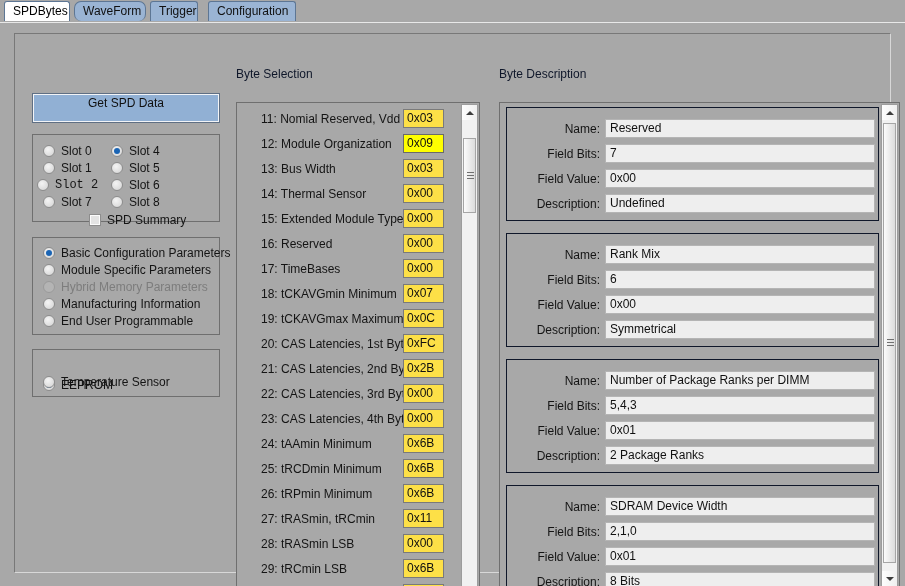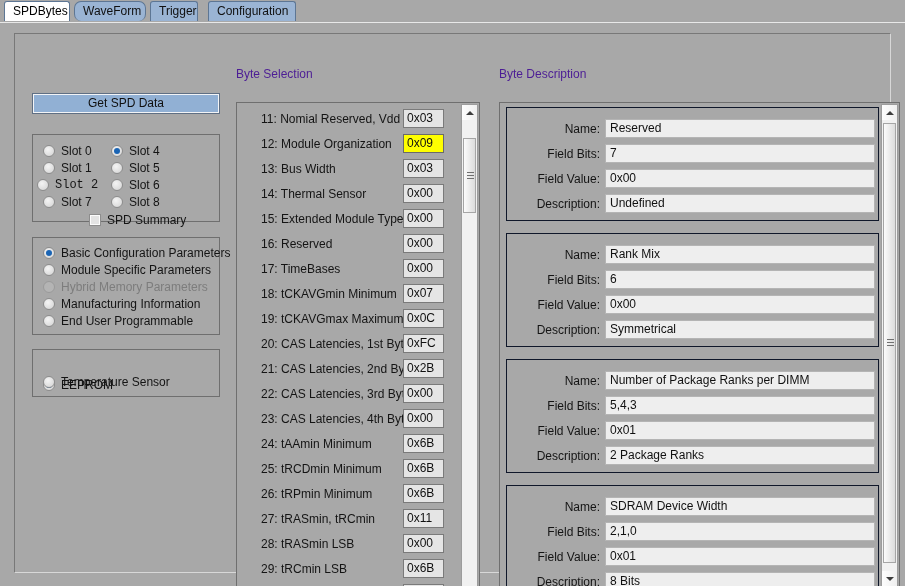--- a/index.html
+++ b/index.html
@@ -79,21 +79,21 @@
   
   .groupbox {
     position: absolute;
     box-sizing: border-box;
     border: 1px solid #6f6f6f;
     background: #a8a8a8;
   }
   .grouplabel {
     position: absolute;
     font-size: 12px;
-    color: #4c1d95;
+    color: #0f172a;
     background: transparent;
     white-space: nowrap;
   }
 
   .btn {
     position: absolute;
     box-sizing: border-box;
     background: #91b0d4;
     border: 1px solid #5f6f84;
     color: #101010;
@@ -183,21 +183,21 @@
     font-size: 12px;
     color: #141414;
     white-space: nowrap;
   }
   .byterow .valbox {
     position: absolute;
     left: 166px;
     width: 41px;
     height: 19px;
     box-sizing: border-box;
-    background: #e5e5e5;
+    background: #fde047;
     border: 1px solid #7a7a7a;
     font-size: 12px;
     line-height: 17px;
     padding-left: 3px;
     color: #101010;
     font-family: "Liberation Sans", sans-serif;
   }
   .byterow .valbox.hl {
     background: #ffff00;
     border-color: #6a6a6a;
@@ -308,21 +308,21 @@
   <div id="tabstrip">
     <div class="tab active" style="left:4px; width:66px;">SPDBytes</div>
     <div class="tab" style="left:74px; width:72px;border-radius:7px;">WaveForm</div>
     <div class="tab" style="left:150px; width:48px;">Trigger</div>
     <div class="tab" style="left:208px; width:88px;">Configuration</div>
   </div>
 
   <div id="client">
     <div id="innerpanel">
 
-      <div class="btn" style="left:17px; top:59px; width:188px; height:21px; line-height:19px;">Get SPD Data</div>
+      <div class="btn" style="left:17px; top:59px; width:188px; height:30px; line-height:19px;">Get SPD Data</div>
 
       <div class="groupbox" style="left:17px; top:100px; width:188px; height:88px;">
 
         <div class="radio" style="left:10px; top:9px;">
           <span class="mark"></span>
           <span>Slot 0</span>
         </div>
         <div class="radio" style="left:10px; top:26px;">
           <span class="mark"></span>
           <span>Slot 1</span>

